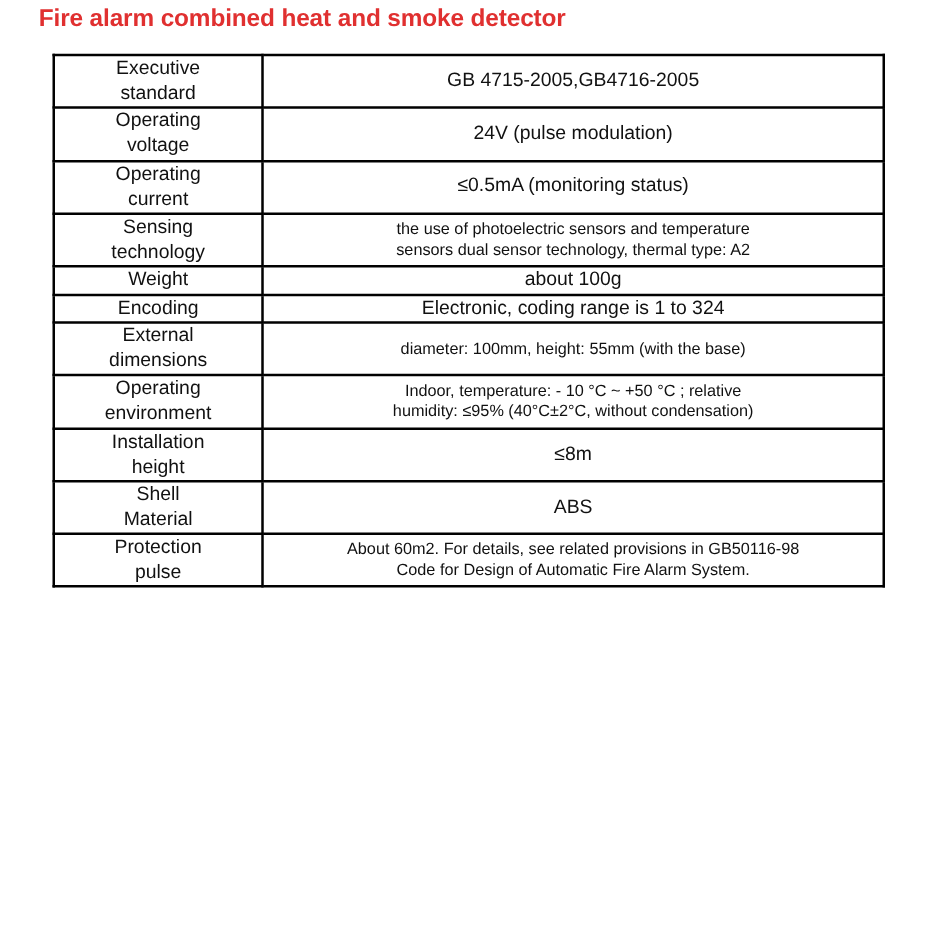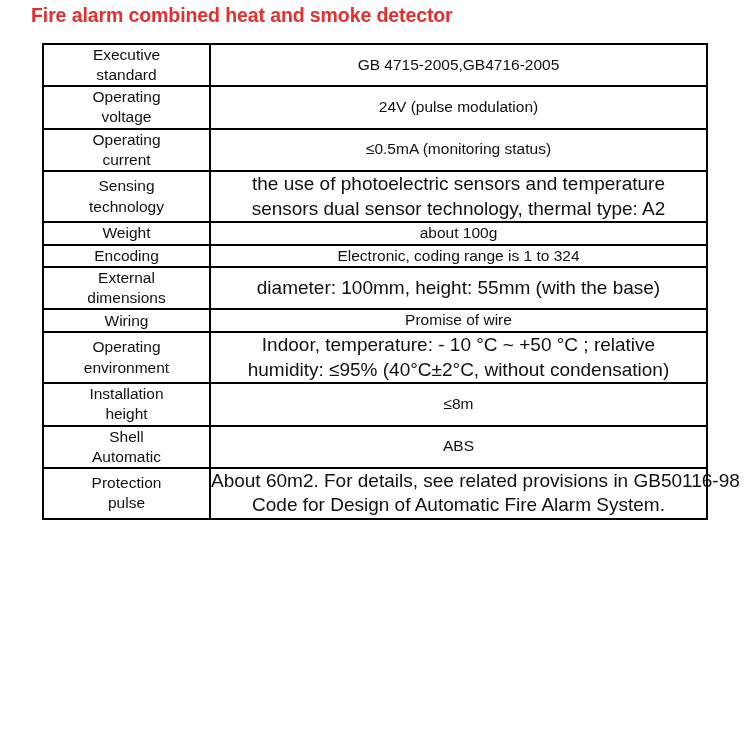--- a/index.html
+++ b/index.html
@@ -55,21 +55,21 @@
     font-size: 15.5px;
     line-height: 1.30;
     padding: 4px 3px;
   }
   td.spec-value {
     font-size: 15.5px;
     line-height: 1.32;
     padding: 4px 8px;
   }
   td.spec-value.small {
-    font-size: 19px;
+    font-size: 13px;
     line-height: 1.30;
   }
   .cellline {
     display: block;
     white-space: nowrap;
   }
   #watermark {
     position: absolute;
     left: 207px;
     top: 362px;
@@ -151,49 +151,41 @@
             <td class="spec-label">
               <span class="cellline">External</span>
               <span class="cellline">dimensions</span>
             </td>
             <td class="spec-value small">
               <span class="cellline">diameter: 100mm, height: 55mm (with the base)</span>
             </td>
           </tr>
           <tr>
             <td class="spec-label">
-              <span class="cellline">Wiring</span>
-            </td>
-            <td class="spec-value">
-              <span class="cellline">Promise of wire</span>
-            </td>
-          </tr>
-          <tr>
-            <td class="spec-label">
               <span class="cellline">Operating</span>
               <span class="cellline">environment</span>
             </td>
             <td class="spec-value small">
               <span class="cellline">Indoor, temperature: - 10 °C ~ +50 °C ; relative</span>
               <span class="cellline">humidity: ≤95% (40°C±2°C, without condensation)</span>
             </td>
           </tr>
           <tr>
             <td class="spec-label">
               <span class="cellline">Installation</span>
               <span class="cellline">height</span>
             </td>
             <td class="spec-value">
               <span class="cellline">≤8m</span>
             </td>
           </tr>
           <tr>
             <td class="spec-label">
               <span class="cellline">Shell</span>
-              <span class="cellline">Automatic</span>
+              <span class="cellline">Material</span>
             </td>
             <td class="spec-value">
               <span class="cellline">ABS</span>
             </td>
           </tr>
           <tr>
             <td class="spec-label">
               <span class="cellline">Protection</span>
               <span class="cellline">pulse</span>
             </td>

